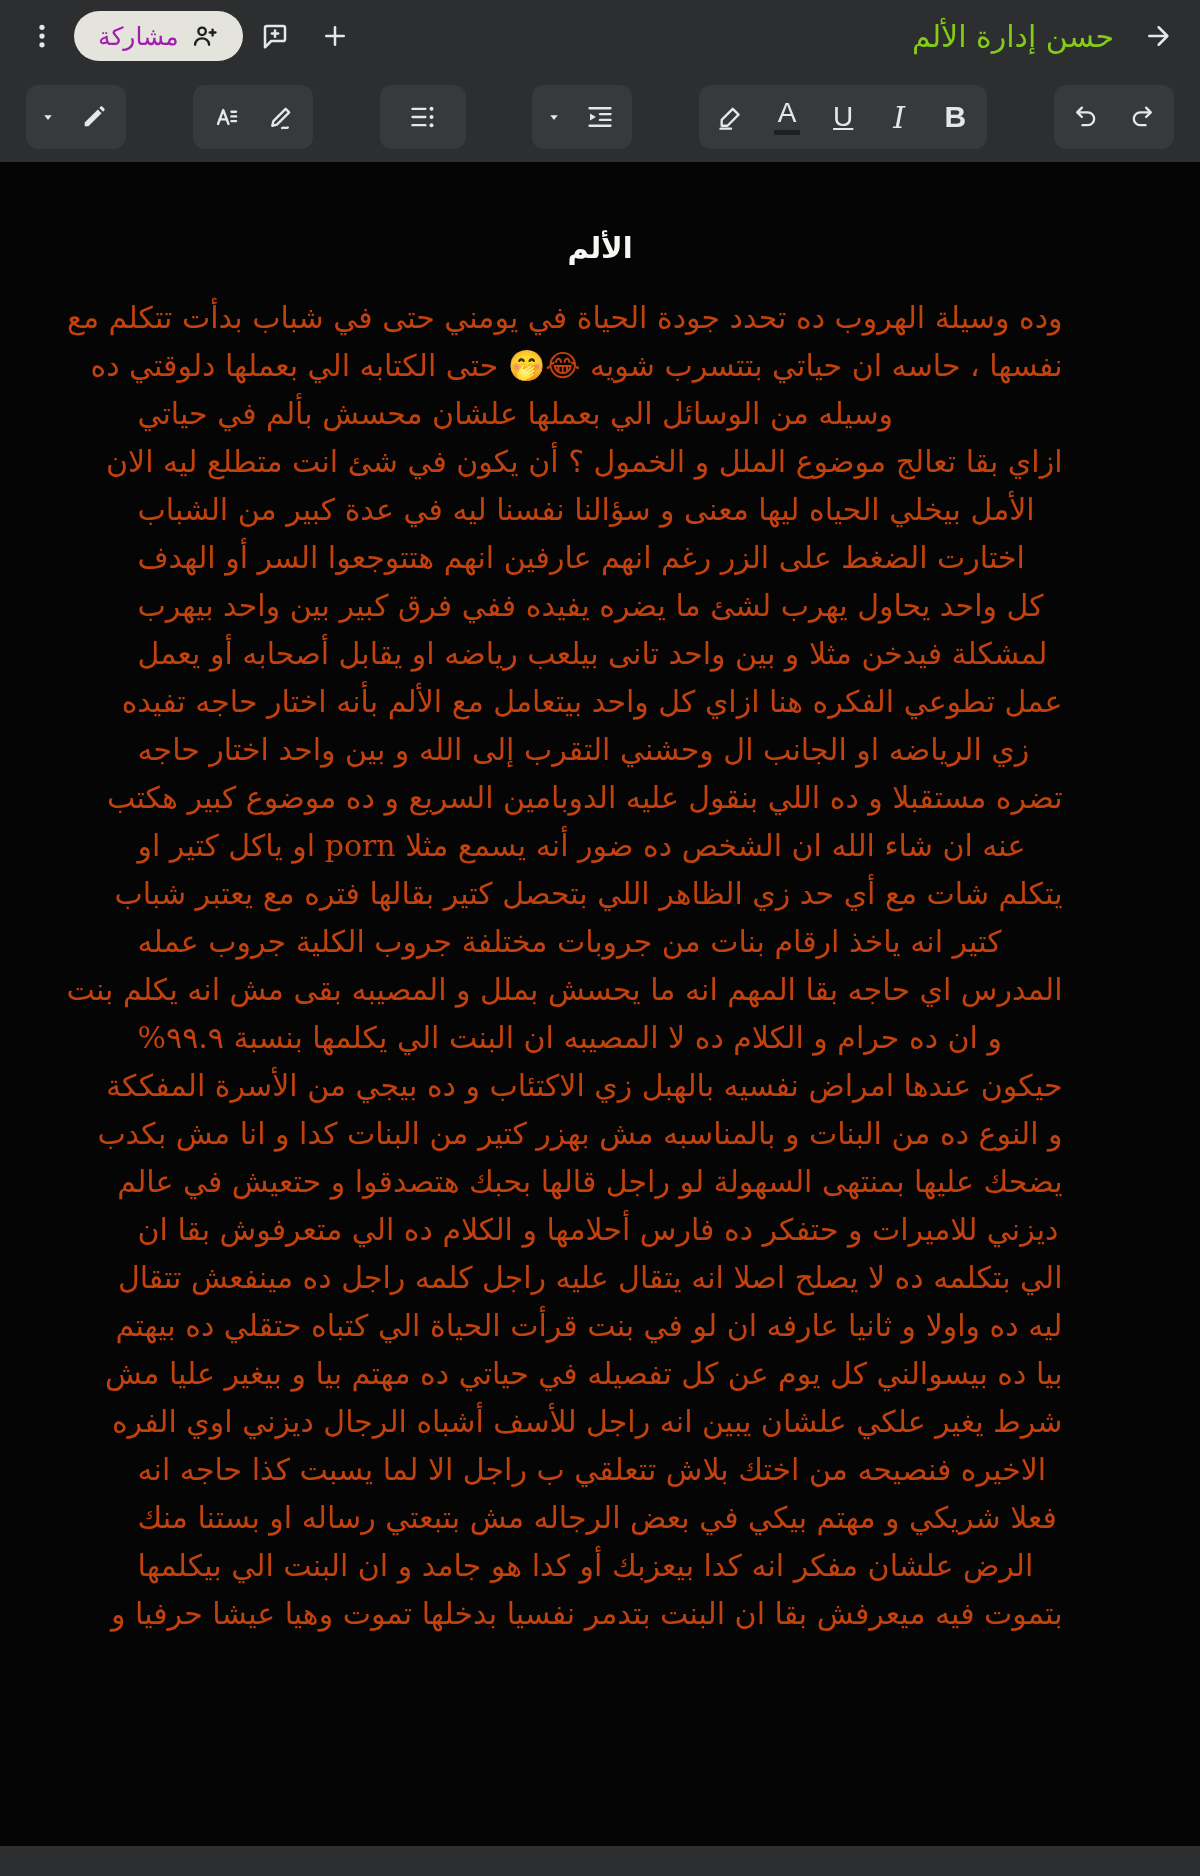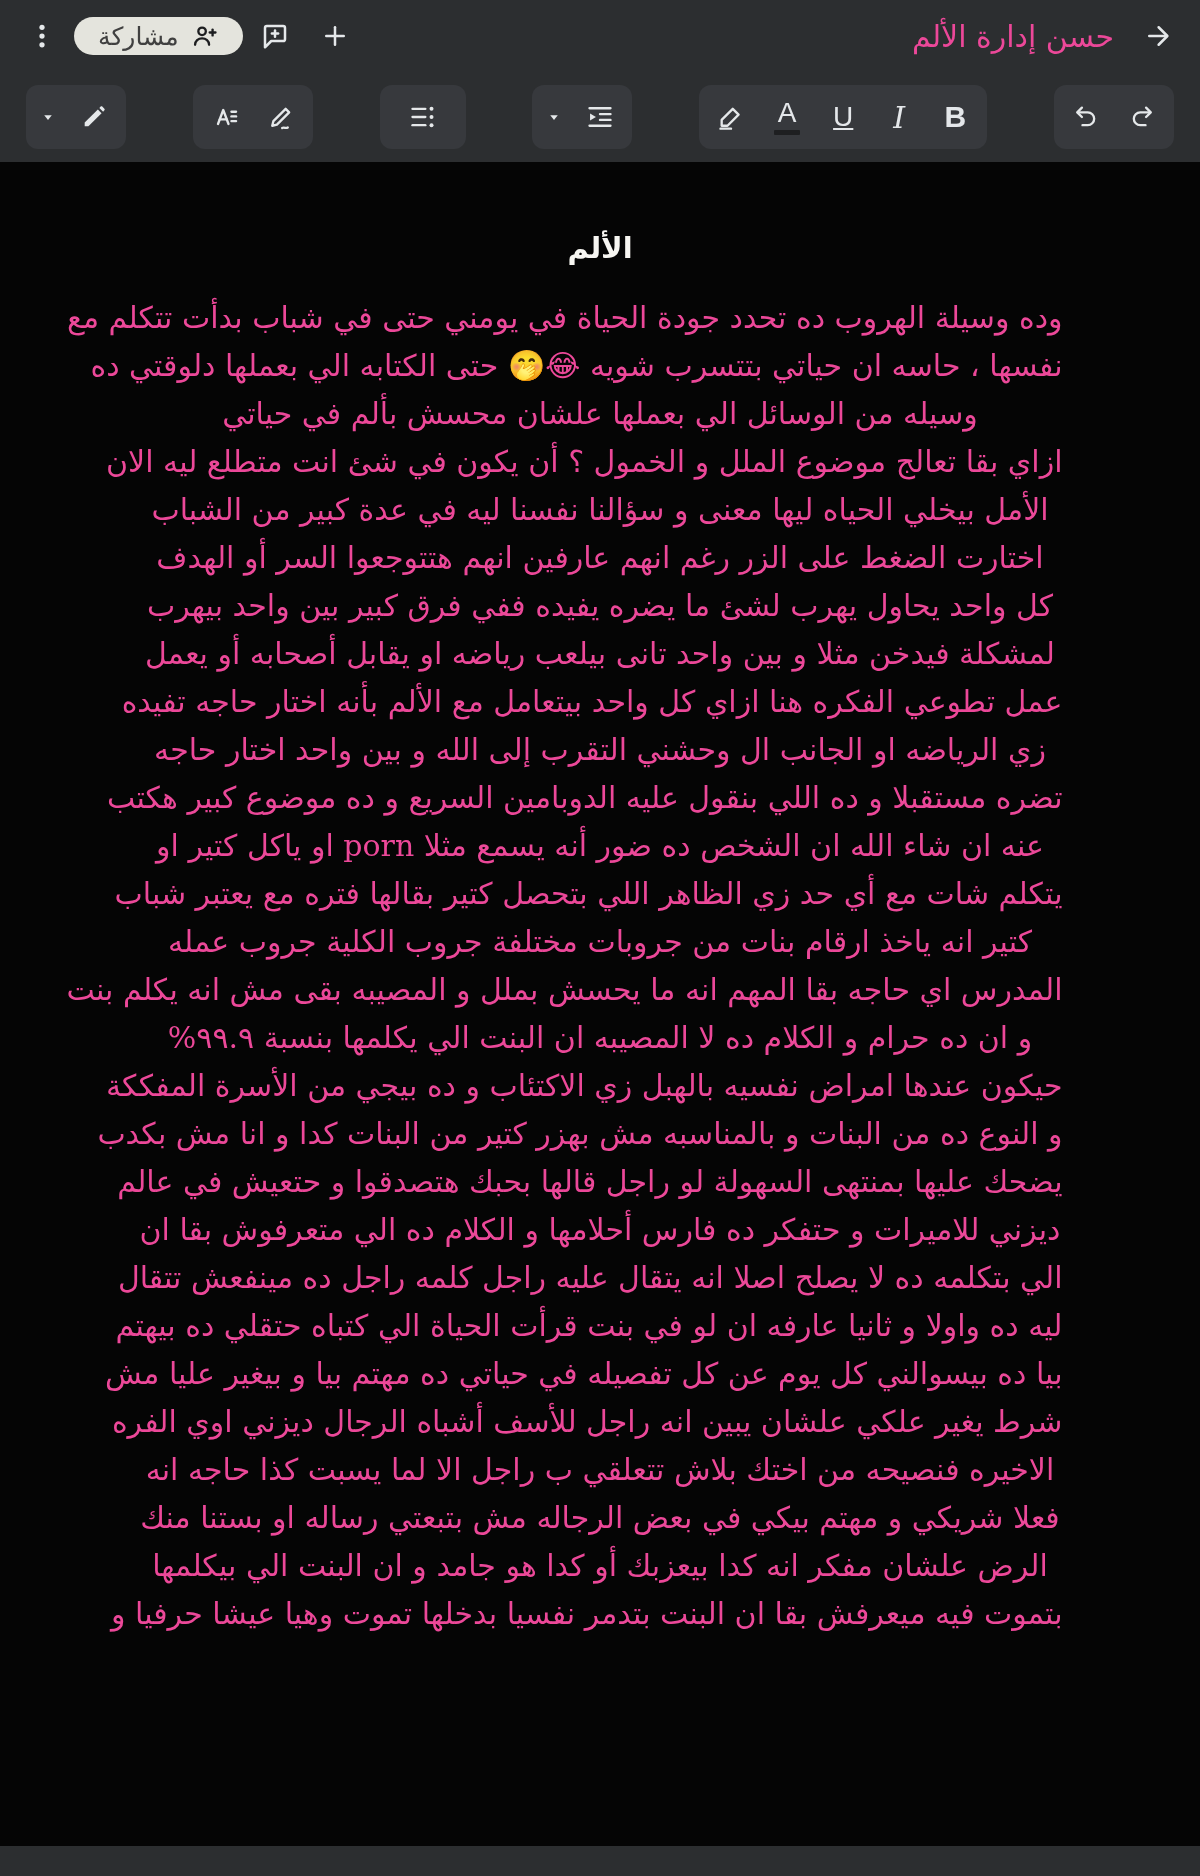--- a/index.html
+++ b/index.html
@@ -17,26 +17,26 @@
     padding:0 14px; gap:4px;
   }
   .icon-btn {
     width:56px; height:56px; border:none; background:transparent;
     display:flex; align-items:center; justify-content:center;
     border-radius:50%; cursor:pointer; flex:0 0 auto;
   }
   .icon-btn svg { width:30px; height:30px; }
   .stroke-ic { fill:none; stroke:#e5e8ea; stroke-width:2; stroke-linecap:round; stroke-linejoin:round; }
   .fill-ic { fill:#e5e8ea; }
-  .app-title { color:#ec4899; font-size:30px; margin:0 12px; white-space:nowrap; }
+  .app-title { color:#84cc16; font-size:30px; margin:0 12px; white-space:nowrap; }
   .spacer { flex:1; }
   .share-pill {
-    background:#e4e4dd; border:none; border-radius:28px; height:38px;
+    background:#e4e4dd; border:none; border-radius:28px; height:50px;
     display:flex; align-items:center; gap:12px; padding:0 24px;
-    color:#404040; font-size:25px; cursor:pointer; flex:0 0 auto;
+    color:#a21caf; font-size:25px; cursor:pointer; flex:0 0 auto;
   }
   .share-pill svg { width:28px; height:28px; }
   .pill-ic { fill:none; stroke:#1d1e20; stroke-width:2; stroke-linecap:round; stroke-linejoin:round; }
 
   
   .toolbar {
     height:90px; background:#2c2e30;
     display:flex; align-items:center; justify-content:space-between;
     padding:0 26px;
   }
@@ -63,22 +63,22 @@
     background:#050505; overflow:hidden;
   }
   .doc { width:925px; margin:0 auto; direction:rtl; }
   .doc-title {
     text-align:center; color:#f7f6f2; font-size:29px; font-weight:bold;
     padding-top:56px; line-height:60px;
     font-family:"DejaVu Serif","DejaVu Sans",serif;
   }
   .doc-body { margin-top:16px; }
   .doc-line {
-    color:#ec4899; font-size:30px; line-height:48px;
-    white-space:nowrap; text-align:center;
+    color:#c2410c; font-size:30px; line-height:48px;
+    white-space:nowrap; text-align:left;
     font-family:"DejaVu Serif","DejaVu Sans",serif;
   }
 
   
   .bottom-strip {
     position:absolute; bottom:0; left:0; width:100%; height:30px;
     background:#2c2e30;
   }
 </style>
 </head>

